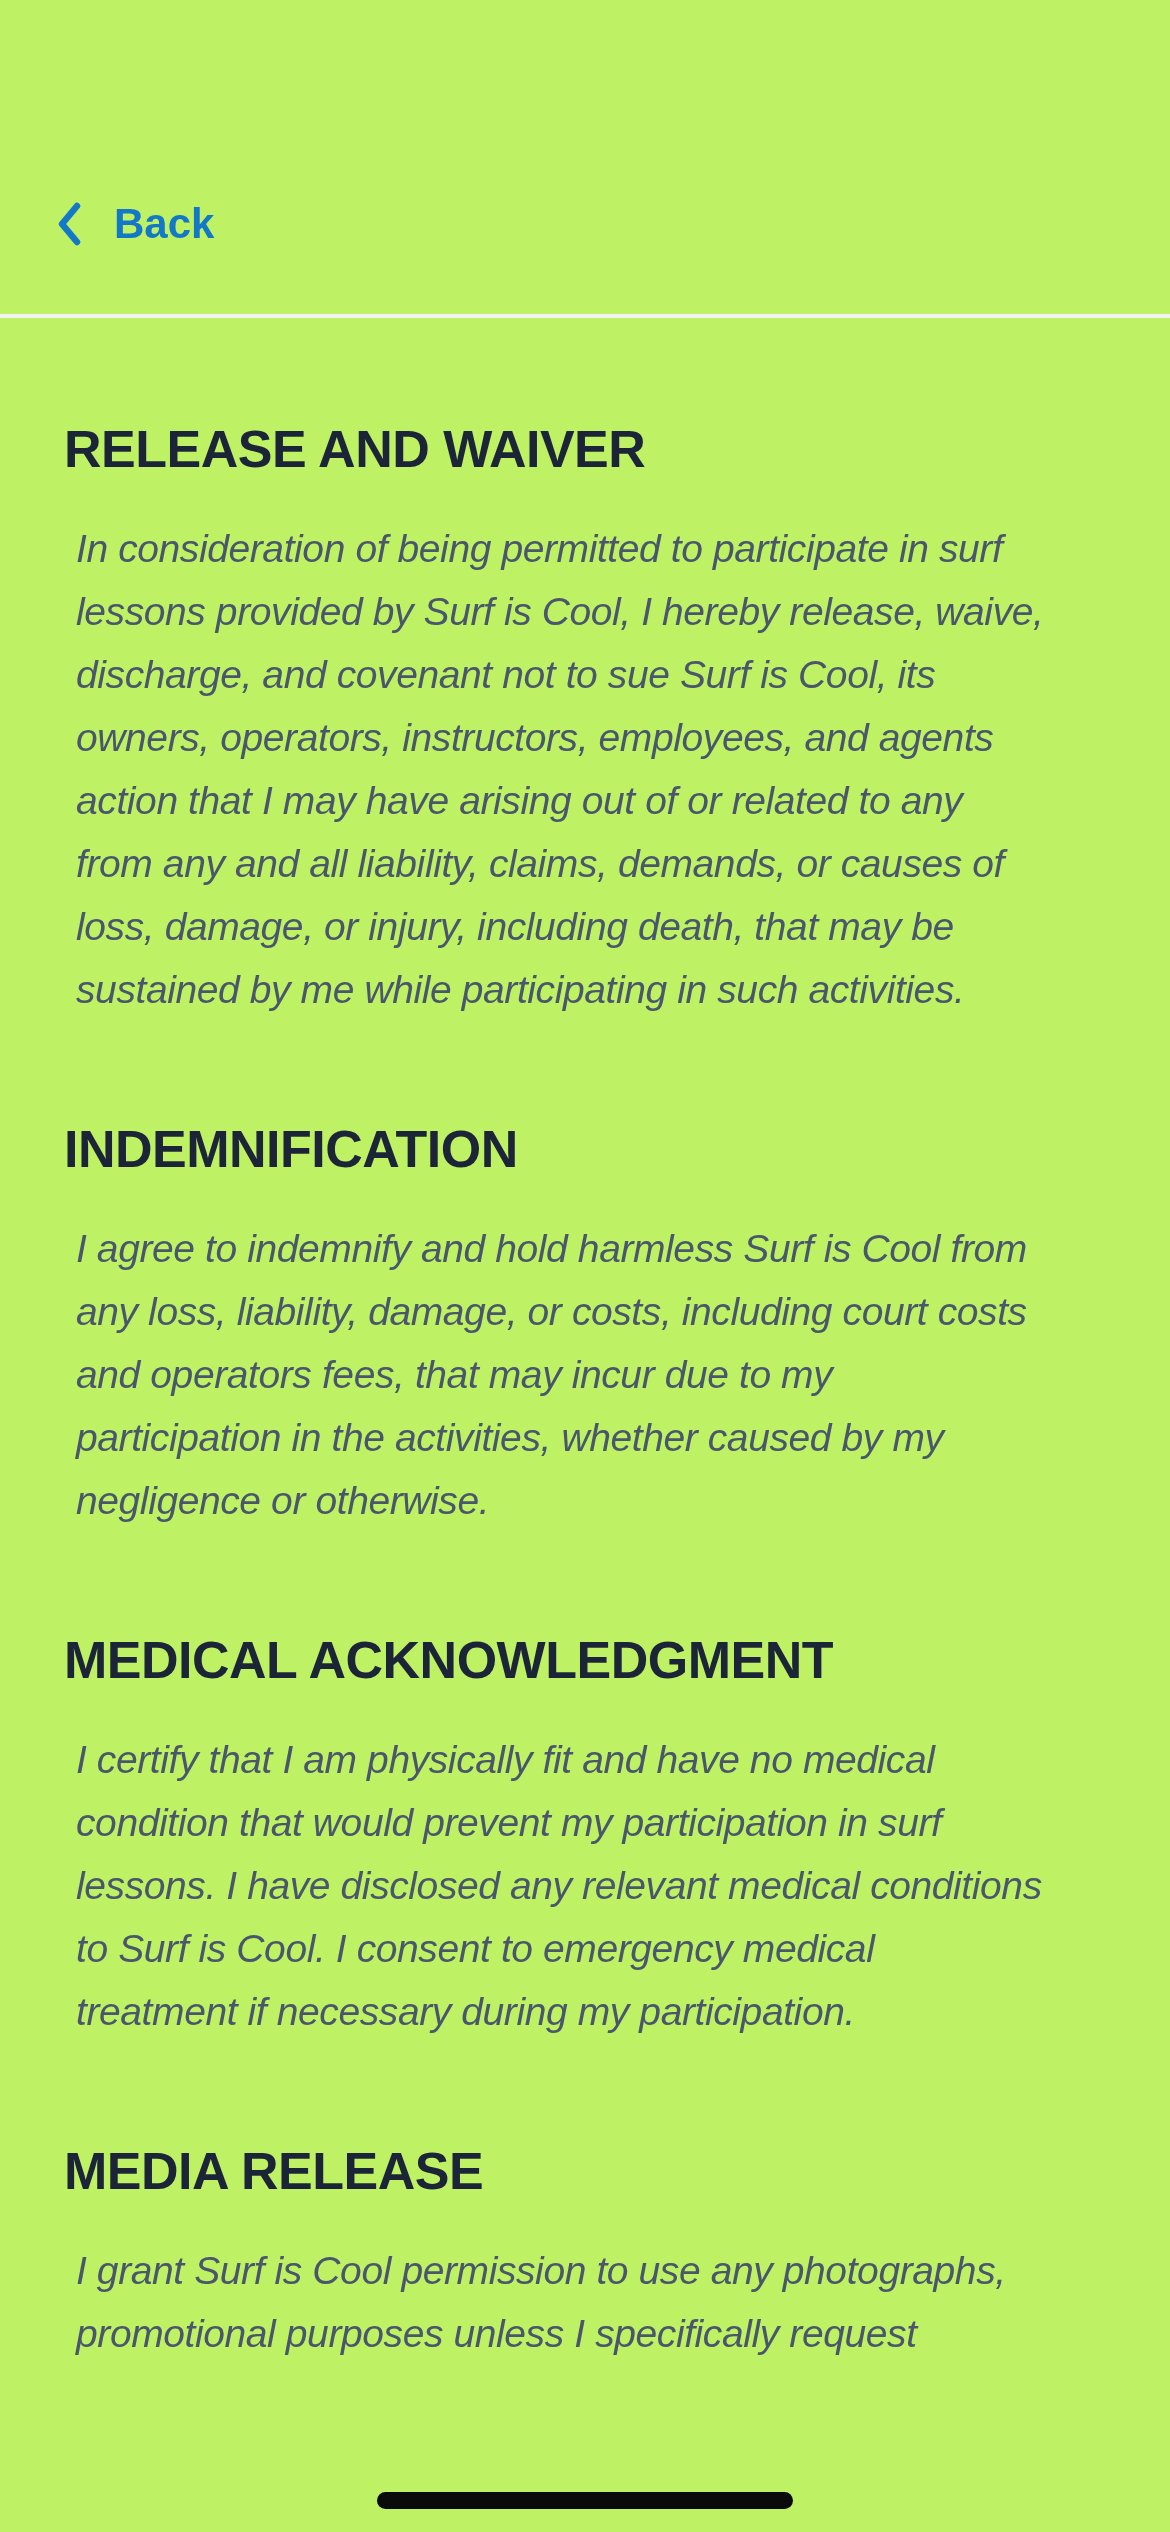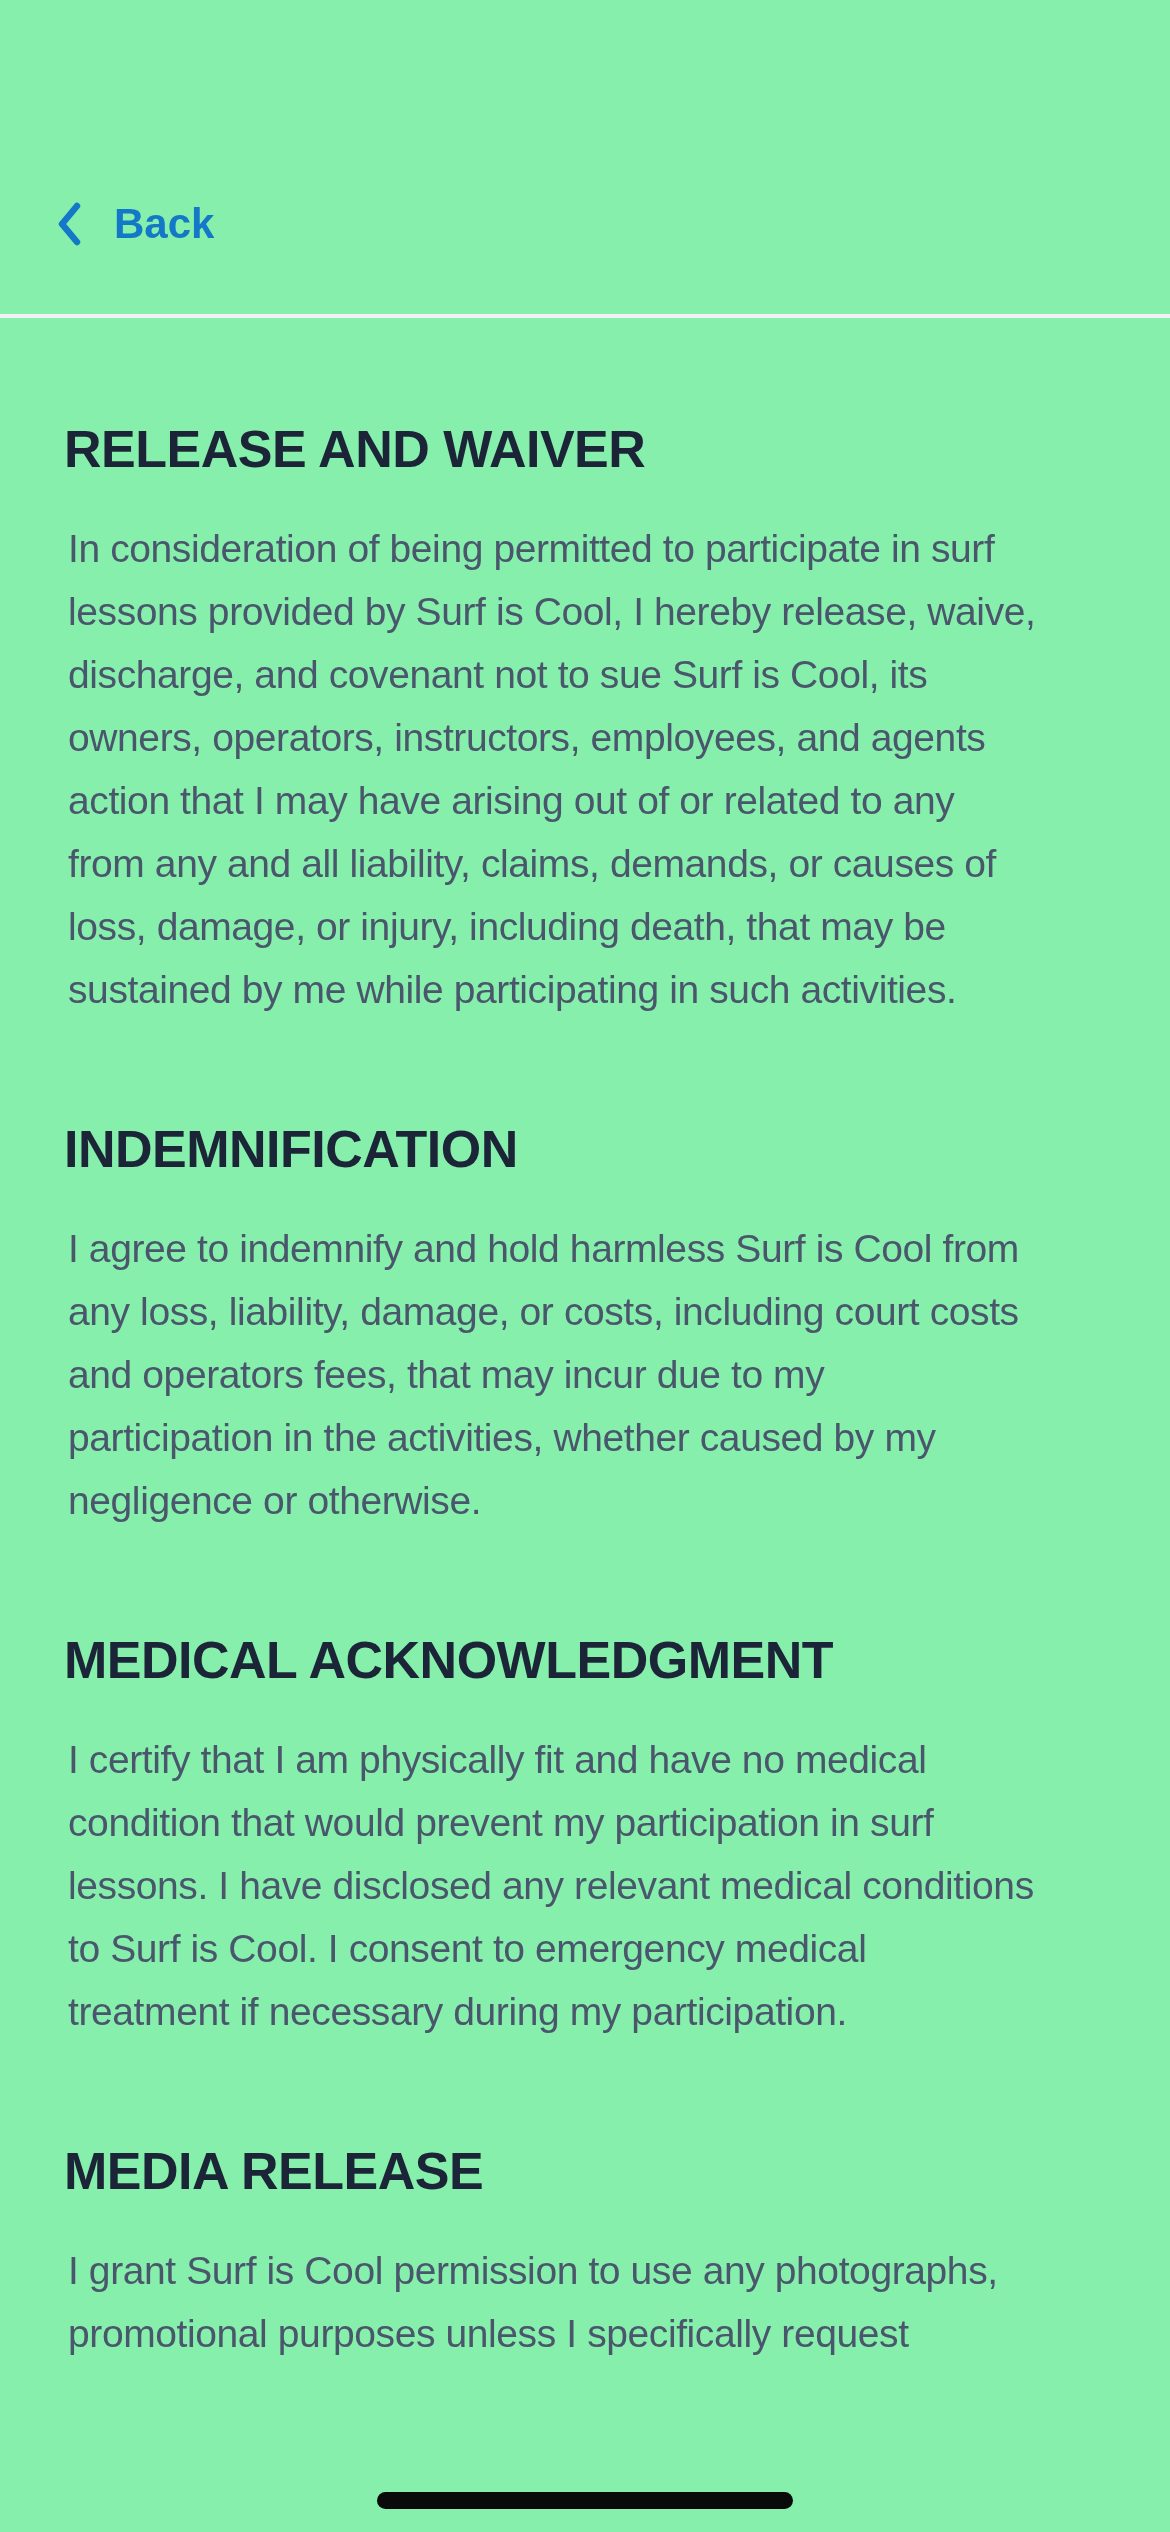--- a/index.html
+++ b/index.html
@@ -5,21 +5,21 @@
   html, body { margin: 0; padding: 0; }
   body {
     width: 1170px; height: 2532px;
     background: #ffffff;
     font-family: "Liberation Sans", "DejaVu Sans", sans-serif;
     overflow: hidden;
   }
   .page {
     position: relative;
     width: 1170px; height: 2532px;
-    background: #86efac;
+    background: #bef264;
     overflow: hidden;
   }
   
   .nav-header {
     box-sizing: border-box;
     height: 318px;
     border-bottom: 4px solid #F0F2F5;
   }
   .back-button {
     display: inline-flex;
@@ -46,21 +46,21 @@
     margin: 100px 0 40px 0;
     font-size: 52px;
     line-height: 56px;
     font-weight: 700;
     letter-spacing: -0.5px;
     color: #1B2537;
   }
   .section:first-child .section-heading {
     margin-top: 103px;
   }
-  .para { margin: 4px; }
+  .para { margin: 12px; font-style: italic; }
   .line {
     font-size: 39px;
     line-height: 63px;
     letter-spacing: -0.4px;
     font-weight: 400;
     color: #4A566B;
     white-space: nowrap;
   }
   
   .home-indicator {

